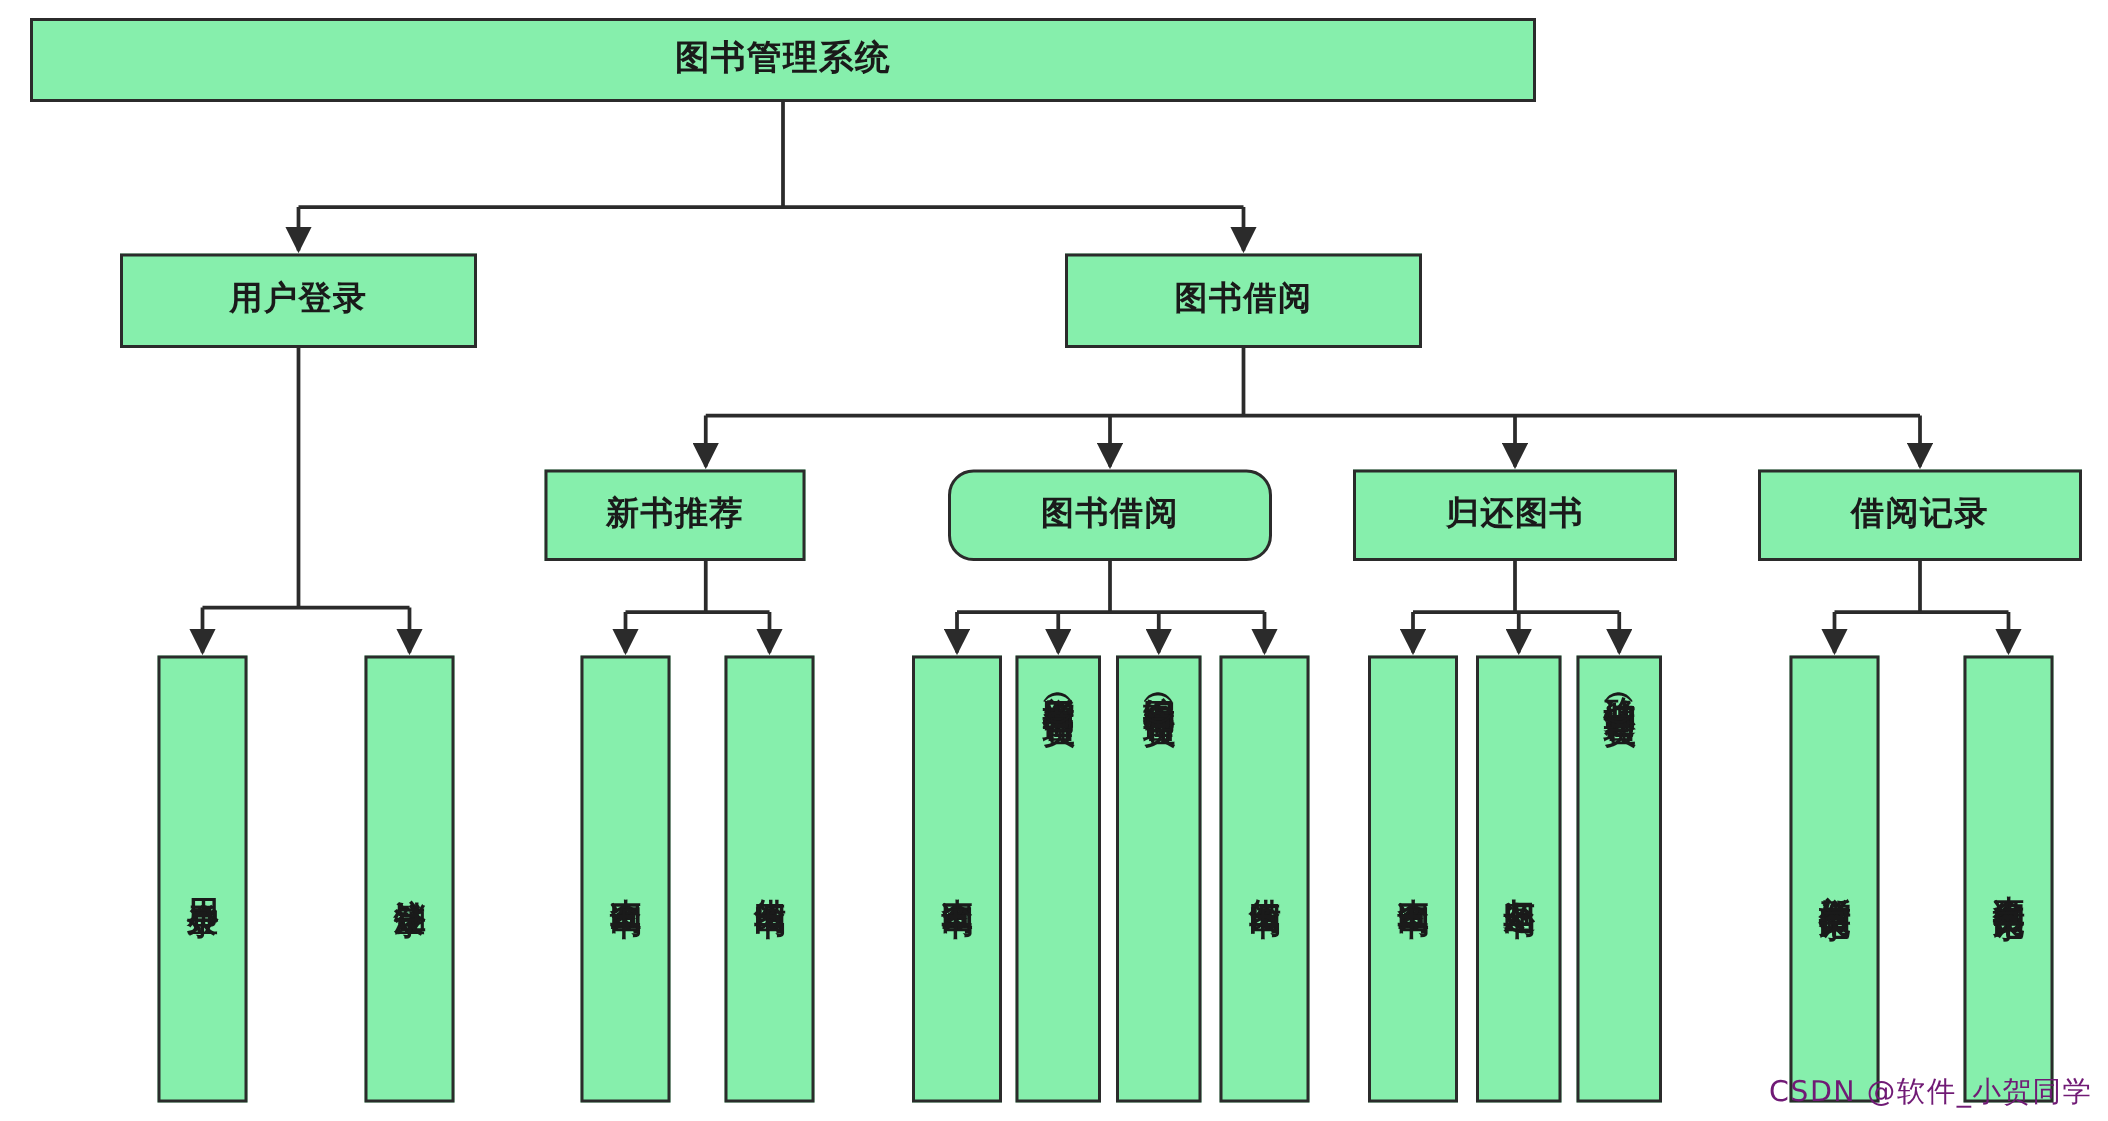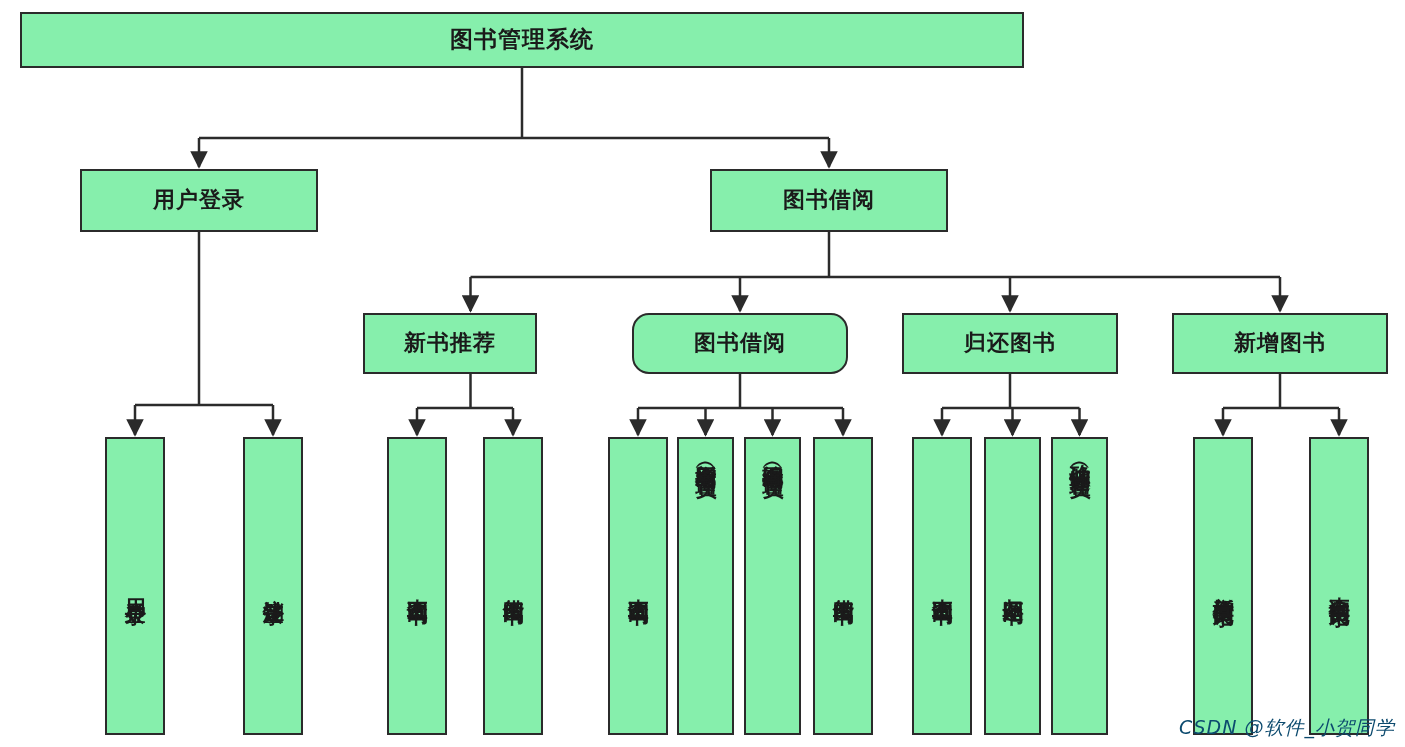--- a/index.html
+++ b/index.html
@@ -60,25 +60,24 @@
   }
   .leaf-text.mid {
     margin-top: auto;
     margin-bottom: auto;
   }
   .watermark {
     position: absolute;
     right: 10px;
     bottom: 6px;
     font-size: 19px;
-    color: #0c4a6e;
+    color: #701a75;
     letter-spacing: 1px;
     white-space: nowrap;
     user-select: none;
-    font-style: italic;
   }
 </style>
 </head>
 <body>
 
 <div id="canvas">
 
   <svg id="wires" viewBox="0 0 1405 747" width="1405" height="747" xmlns="http://www.w3.org/2000/svg">
     <defs>
       <marker id="arrow" viewBox="0 0 10 10" refX="9" refY="5" markerWidth="7" markerHeight="7" orient="auto-start-reverse">
@@ -123,21 +122,21 @@
   </svg>
 
   <div class="node root horiz" style="left: 20px; top: 12px; width: 1004px; height: 56px;">图书管理系统</div>
 
   <div class="node horiz" style="left: 80px; top: 169px; width: 238px; height: 63px;">用户登录</div>
   <div class="node horiz" style="left: 710px; top: 169px; width: 238px; height: 63px;">图书借阅</div>
 
   <div class="node horiz" style="left: 363px; top: 313px; width: 174px; height: 61px;">新书推荐</div>
   <div class="node horiz" style="left: 632px; top: 313px; width: 216px; height: 61px; border-radius: 17px;">图书借阅</div>
   <div class="node horiz" style="left: 902px; top: 313px; width: 216px; height: 61px;">归还图书</div>
-  <div class="node horiz" style="left: 1172px; top: 313px; width: 216px; height: 61px;">新增图书</div>
+  <div class="node horiz" style="left: 1172px; top: 313px; width: 216px; height: 61px;">借阅记录</div>
 
   <div class="node leaf" style="left: 105px; top: 437px; width: 60px; height: 298px;">
     <span class="leaf-text mid">用户登录</span>
   </div>
   <div class="node leaf" style="left: 243px; top: 437px; width: 60px; height: 298px;">
     <span class="leaf-text mid">注销登录</span>
   </div>
   <div class="node leaf" style="left: 387px; top: 437px; width: 60px; height: 298px;">
     <span class="leaf-text mid">查询图书</span>
   </div>

